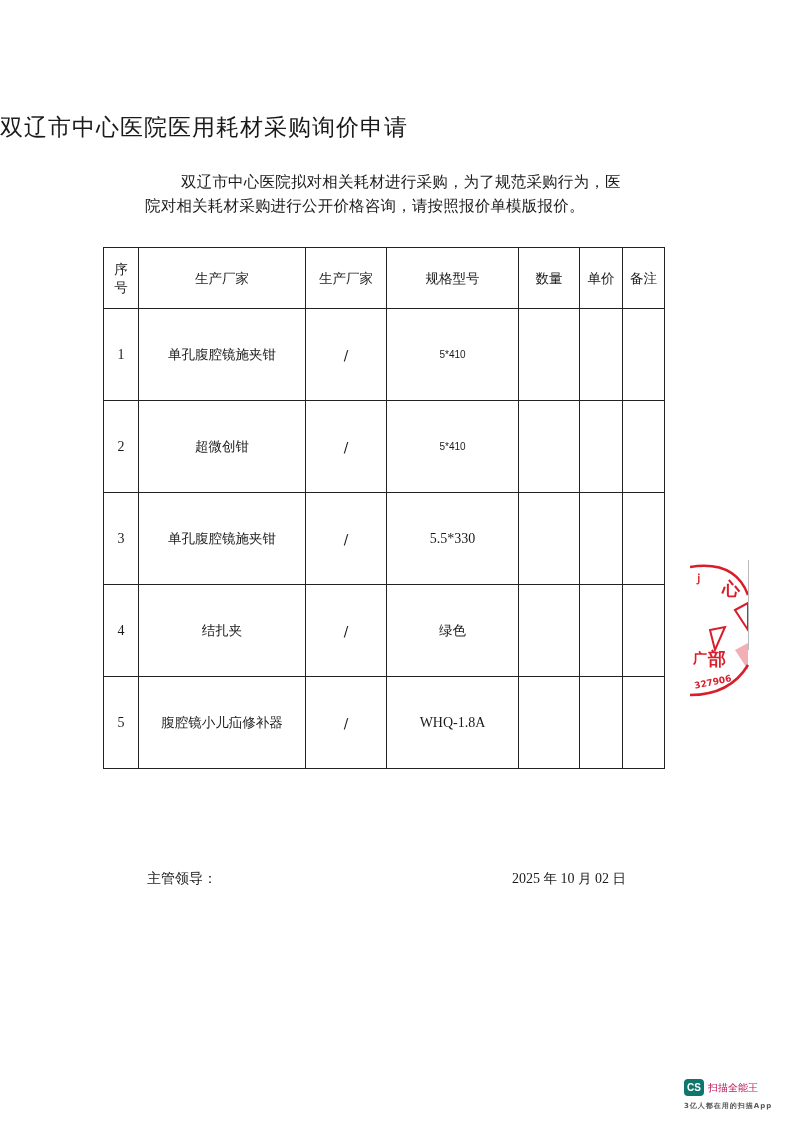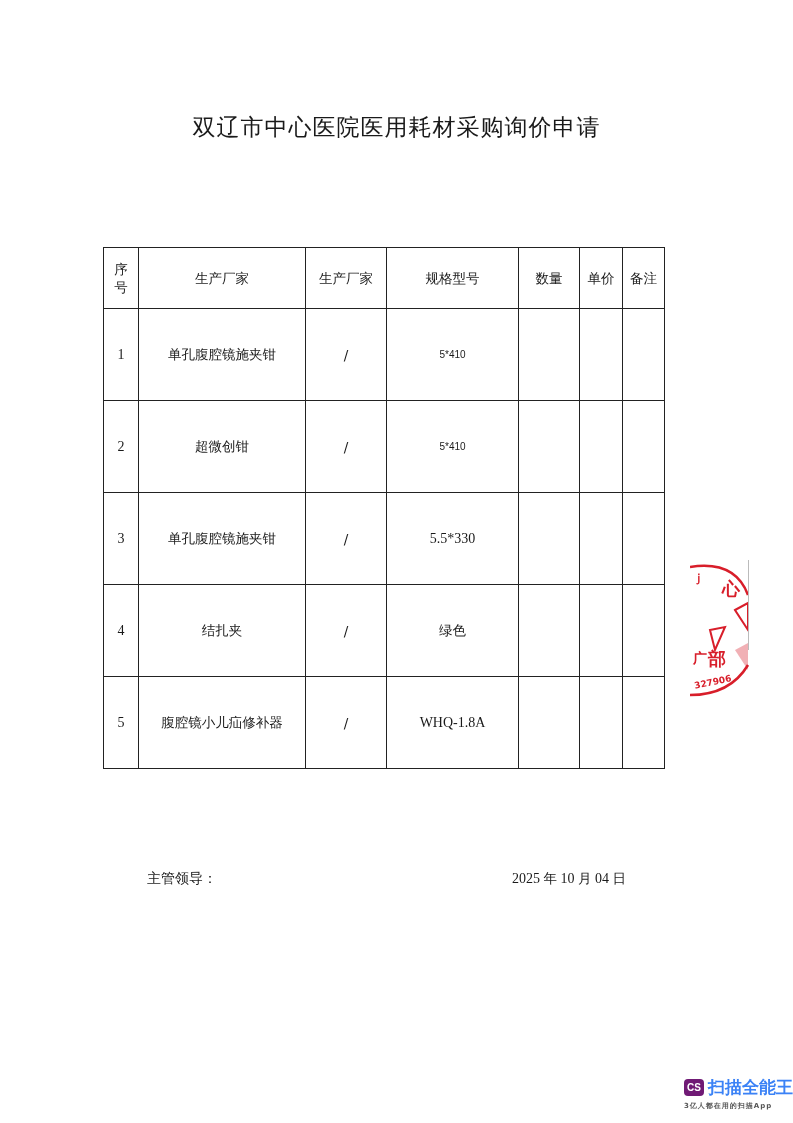--- a/index.html
+++ b/index.html
@@ -6,21 +6,21 @@
     body {
       width: 793px; height: 1123px;
       background: #ffffff;
       position: relative;
       overflow: hidden;
       font-family: "DejaVu Sans", "Liberation Sans", sans-serif;
       color: #1a1a1a;
     }
     .title {
       position: absolute; left: 0; width: 793px; top: 112px;
-      text-align: center; font-size: 23px; letter-spacing: 1px;
+      font-size: 23px; letter-spacing: 1px;
       color: #1a1a1a;
     }
     .intro {
       position: absolute; left: 145px; width: 492px; top: 170px;
       font-size: 15.5px; line-height: 24px; color: #1a1a1a;
       letter-spacing: 0.2px;
     }
     .intro .l1 { display: block; padding-left: 36px; white-space: nowrap; }
     .intro .l2 { display: block; white-space: nowrap; }
 
@@ -56,44 +56,46 @@
       position: absolute; left: 690px; top: 555px; width: 60px; height: 150px;
       overflow: hidden;
     }
     .stamp-text { position: absolute; color: #d81e2a; font-weight: bold; }
 
     .brand {
       position: absolute; left: 684px; top: 1079px; width: 105px; height: 36px;
     }
     .brand-logo {
       position: absolute; left: 0; top: 0; width: 20px; height: 17px;
-      background: #701a75; border-radius: 4px;
+      background: #0f766e; border-radius: 4px;
       color: #fff; font-size: 10px; font-weight: bold;
       text-align: center; line-height: 17px;
       font-family: "Liberation Sans", sans-serif;
     }
     .brand-name {
-      position: absolute; left: 24px; top: 0; font-size: 17px; line-height: 17px;
-      color: #3b82f6; font-weight: bold; white-space: nowrap;
+      position: absolute; left: 24px; top: 0; font-size: 10px; line-height: 17px;
+      color: #be185d; font-weight: normal; white-space: nowrap;
     }
     .brand-tag {
       position: absolute; left: 0; top: 22px; font-size: 7px; color: #555;
       white-space: nowrap; letter-spacing: 1px; font-weight: bold;
     }
     .faint-line {
       position: absolute; left: 748px; top: 560px; width: 1px; height: 90px;
       background: #bbb;
     }
   </style>
 </head>
 <body>
 
 <div class="title">双辽市中心医院医用耗材采购询价申请</div>
 
 <div class="intro">
+  <span class="l1">双辽市中心医院拟对相关耗材进行采购，为了规范采购行为，医</span>
+  <span class="l2">院对相关耗材采购进行公开价格咨询，请按照报价单模版报价。</span>
 </div>
 
 <table class="quote">
   <colgroup>
     <col style="width:35px">
     <col style="width:167px">
     <col style="width:81px">
     <col style="width:132px">
     <col style="width:61px">
     <col style="width:43px">
@@ -162,21 +164,21 @@
   </tbody>
 </table>
 
 <div class="footer-left">主管领导：</div>
 
 <div class="footer-right">
   <span>2025</span>
   <span class="cjk">年</span>
   <span>10</span>
   <span class="cjk">月</span>
-  <span>04</span>
+  <span>02</span>
   <span class="cjk">日</span>
 </div>
 
 <div class="stamp">
   <svg width="60" height="150" viewBox="0 0 60 150">
     <path d="M 0 12 Q 45 5 58 40" stroke="#d81e2a" stroke-width="2.5" fill="none"></path>
     <path d="M 58 110 Q 40 140 0 140" stroke="#d81e2a" stroke-width="2.5" fill="none"></path>
     <polygon points="45,55 58,48 58,75" fill="none" stroke="#d81e2a" stroke-width="2"></polygon>
     <polygon points="20,75 35,72 25,95" fill="none" stroke="#d81e2a" stroke-width="2"></polygon>
     <polygon points="45,95 58,88 58,115" fill="#d81e2a" opacity="0.35"></polygon>

